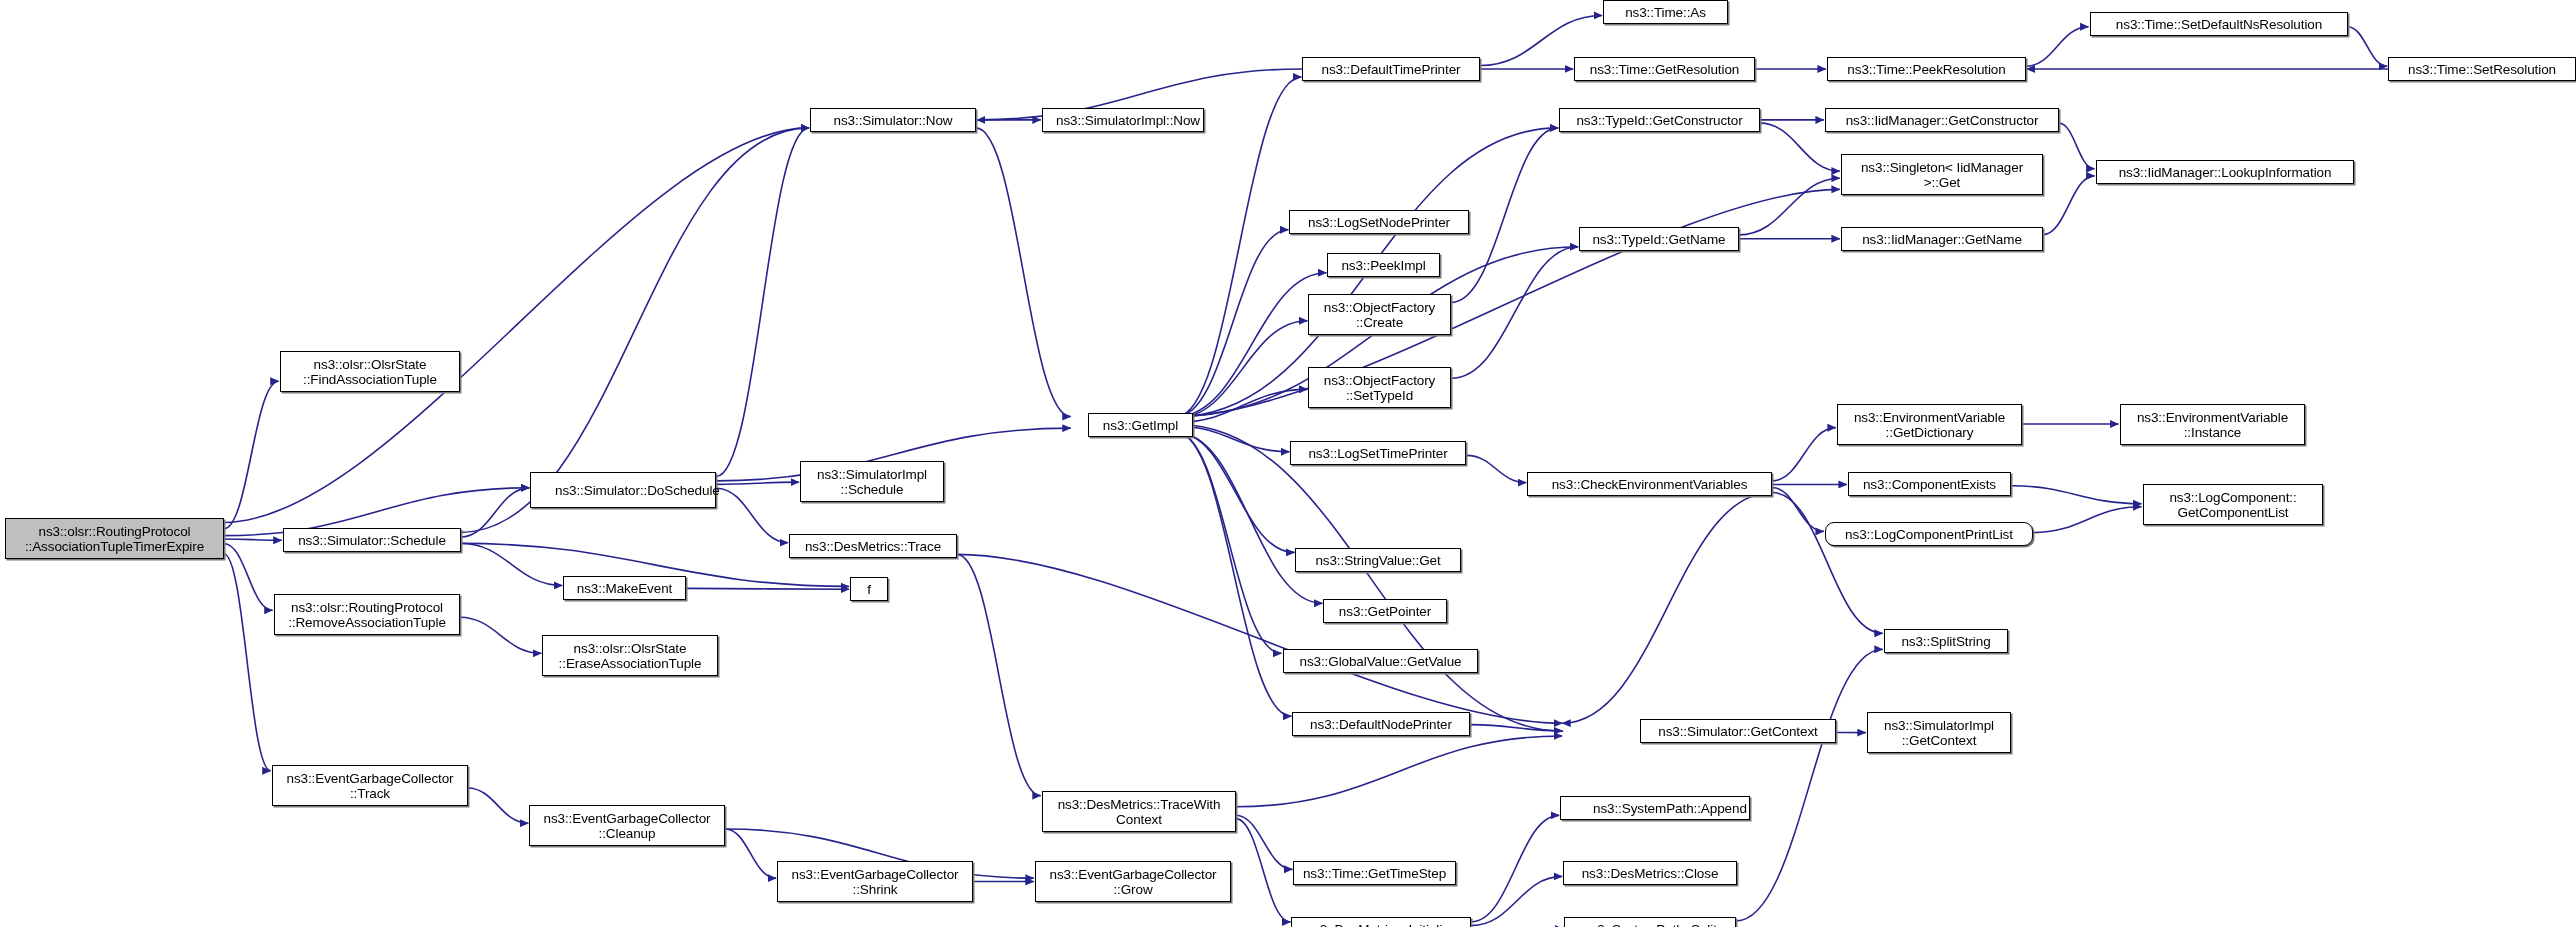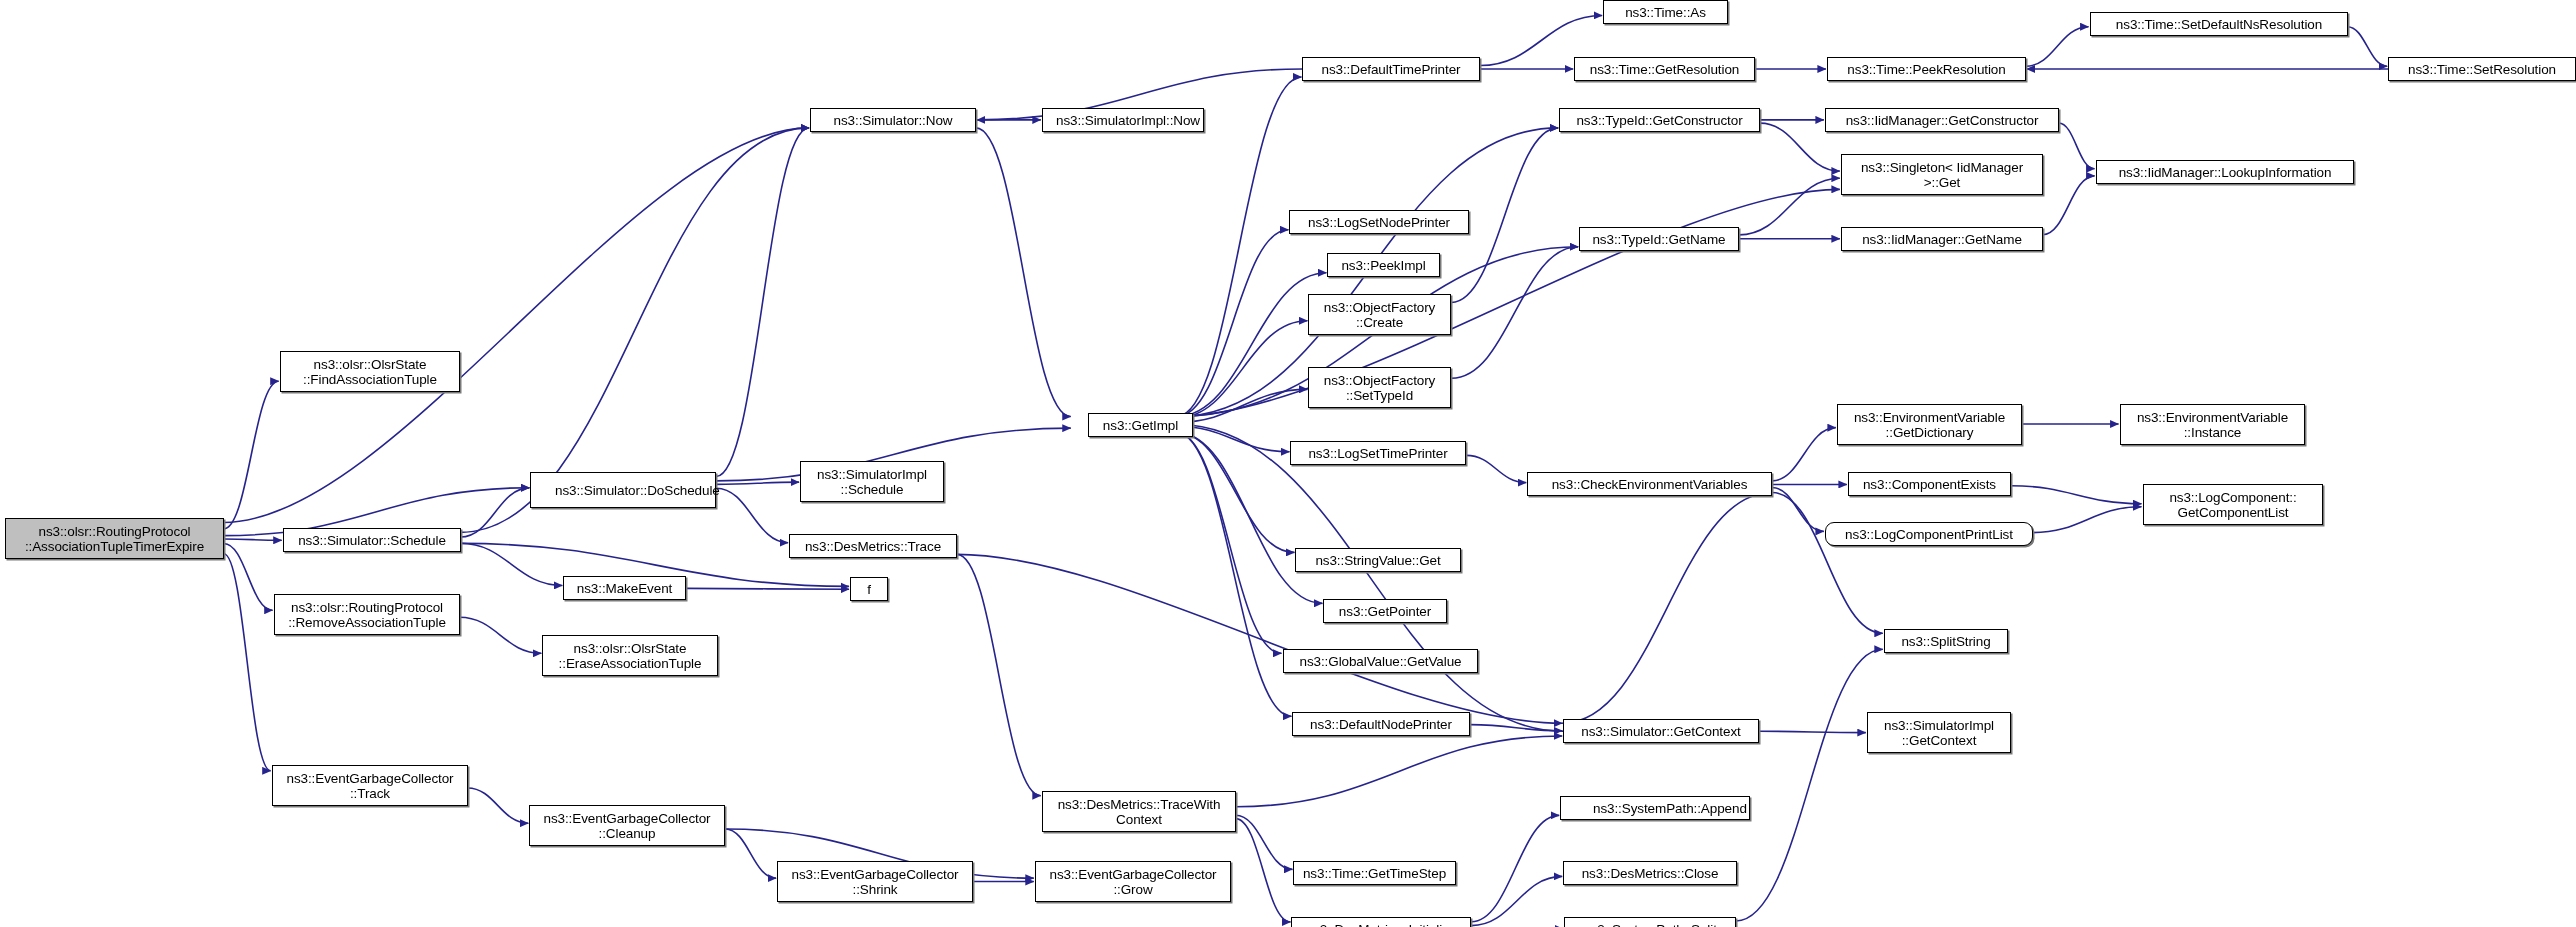--- a/index.html
+++ b/index.html
@@ -186,21 +186,21 @@
       <div class="node" style="left: 1527px; top: 472px; width: 245px; height: 24px;"><span class="lbl">ns3::CheckEnvironmentVariables</span></div>
       <div class="node" style="left: 1837px; top: 404px; width: 185px; height: 41px;"><span class="lbl">ns3::EnvironmentVariable
 ::GetDictionary</span></div>
       <div class="node" style="left: 2120px; top: 404px; width: 185px; height: 41px;"><span class="lbl">ns3::EnvironmentVariable
 ::Instance</span></div>
       <div class="node" style="left: 1848px; top: 472px; width: 163px; height: 24px;"><span class="lbl">ns3::ComponentExists</span></div>
       <div class="node" style="left: 1825px; top: 522px; width: 208px; height: 24px; border-radius: 9px;"><span class="lbl">ns3::LogComponentPrintList</span></div>
       <div class="node" style="left: 2143px; top: 484px; width: 180px; height: 41px;"><span class="lbl">ns3::LogComponent::
 GetComponentList</span></div>
       <div class="node" style="left: 1884px; top: 629px; width: 124px; height: 24px;"><span class="lbl">ns3::SplitString</span></div>
-      <div class="node" style="left: 1563px; top: 719px; width: 196px; height: 24px;"><span class="lbl">ns3::Simulator::GetContext</span></div>
+      <div class="node" style="left: 1640px; top: 719px; width: 196px; height: 24px;"><span class="lbl">ns3::Simulator::GetContext</span></div>
       <div class="node" style="left: 1867px; top: 712px; width: 144px; height: 41px;"><span class="lbl">ns3::SimulatorImpl
 ::GetContext</span></div>
       <div class="node" style="left: 1560px; top: 796px; width: 190px; height: 24px; padding-left: 32px;"><span class="lbl">ns3::SystemPath::Append</span></div>
       <div class="node" style="left: 1563px; top: 861px; width: 174px; height: 24px;"><span class="lbl">ns3::DesMetrics::Close</span></div>
       <div class="node" style="left: 1564px; top: 917px; width: 172px; height: 24px;"><span class="lbl">ns3::SystemPath::Split</span></div>
     </div>
 </div>
 
 
 </body></html>

